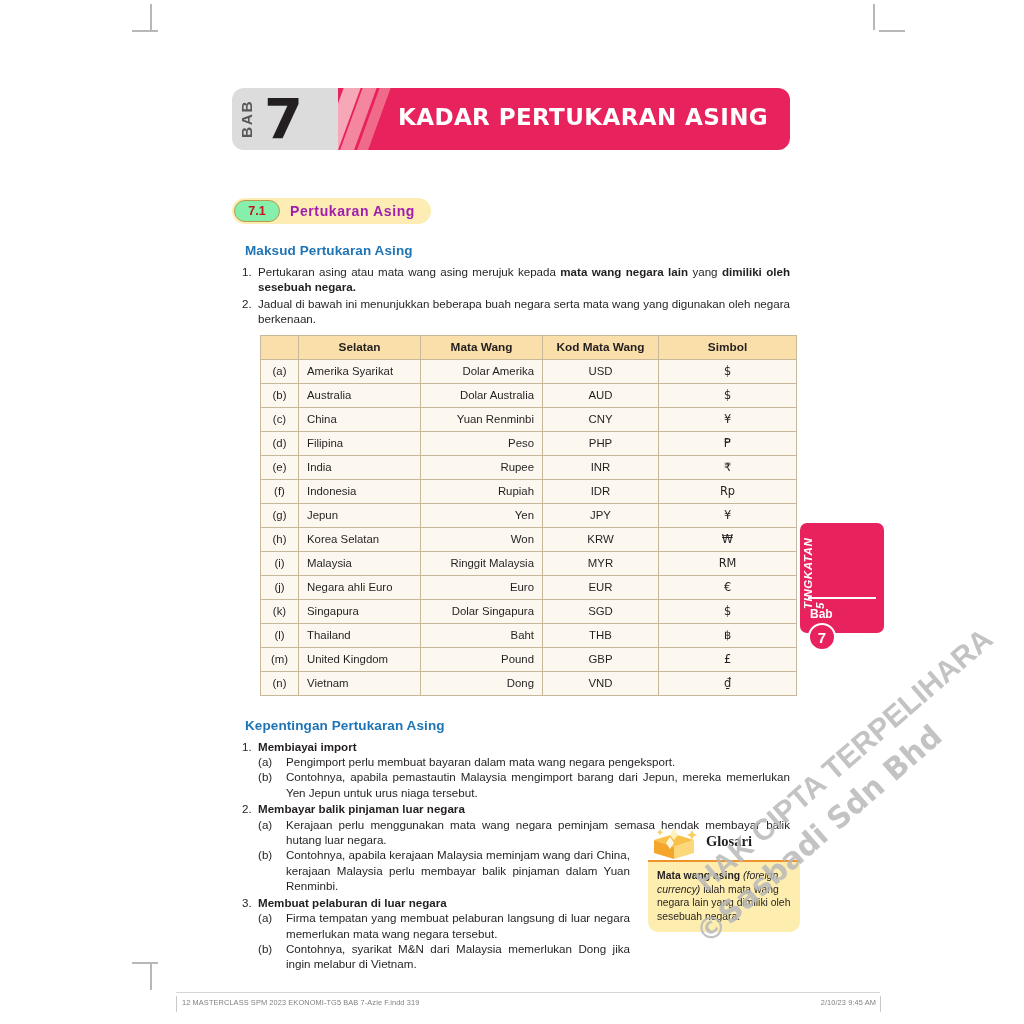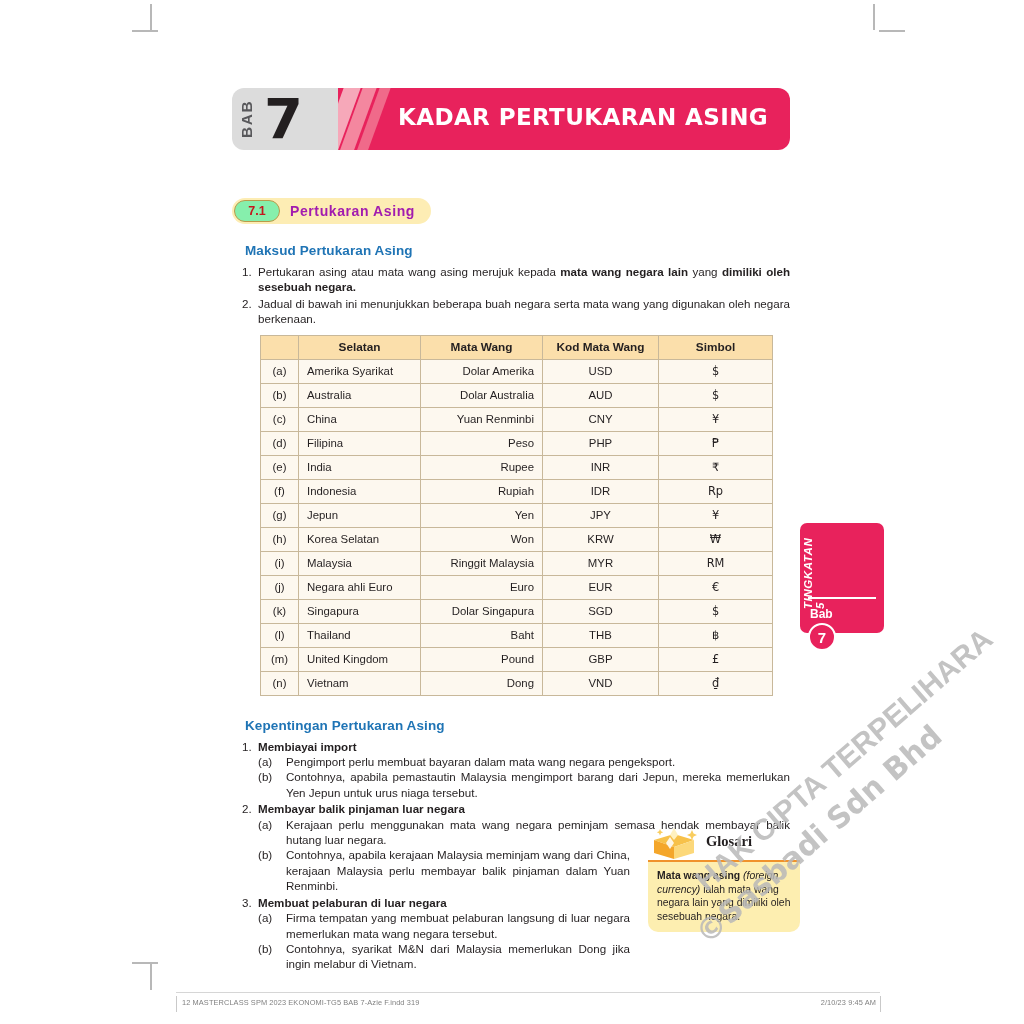--- a/index.html
+++ b/index.html
@@ -195,21 +195,21 @@
   table.cur td { background: #fdf8ef; }
   td.idx { text-align: center; width: 38px; }
   td.neg { text-align: left;  width: 122px; }
   td.mw  { text-align: right;  width: 122px; }
   td.kod { text-align: center; width: 116px; }
   td.sim { text-align: center; width: 114px; font-family: "DejaVu Sans", sans-serif; }
   th.c1 { width: 38px; }
   th.c2 { width: 122px; }
   th.c3 { width: 122px; margin-top: 20px; }
   th.c4 { width: 116px; }
-  th.c5 { width: 114px; margin-top: 28px; }
+  th.c5 { width: 138px; margin-top: 28px; }
 
   
   #glosari {
     position: absolute;
     left: 648px; top: 826px;
     width: 152px;
   }
   .glos-head {
     position: relative;
     height: 34px;

